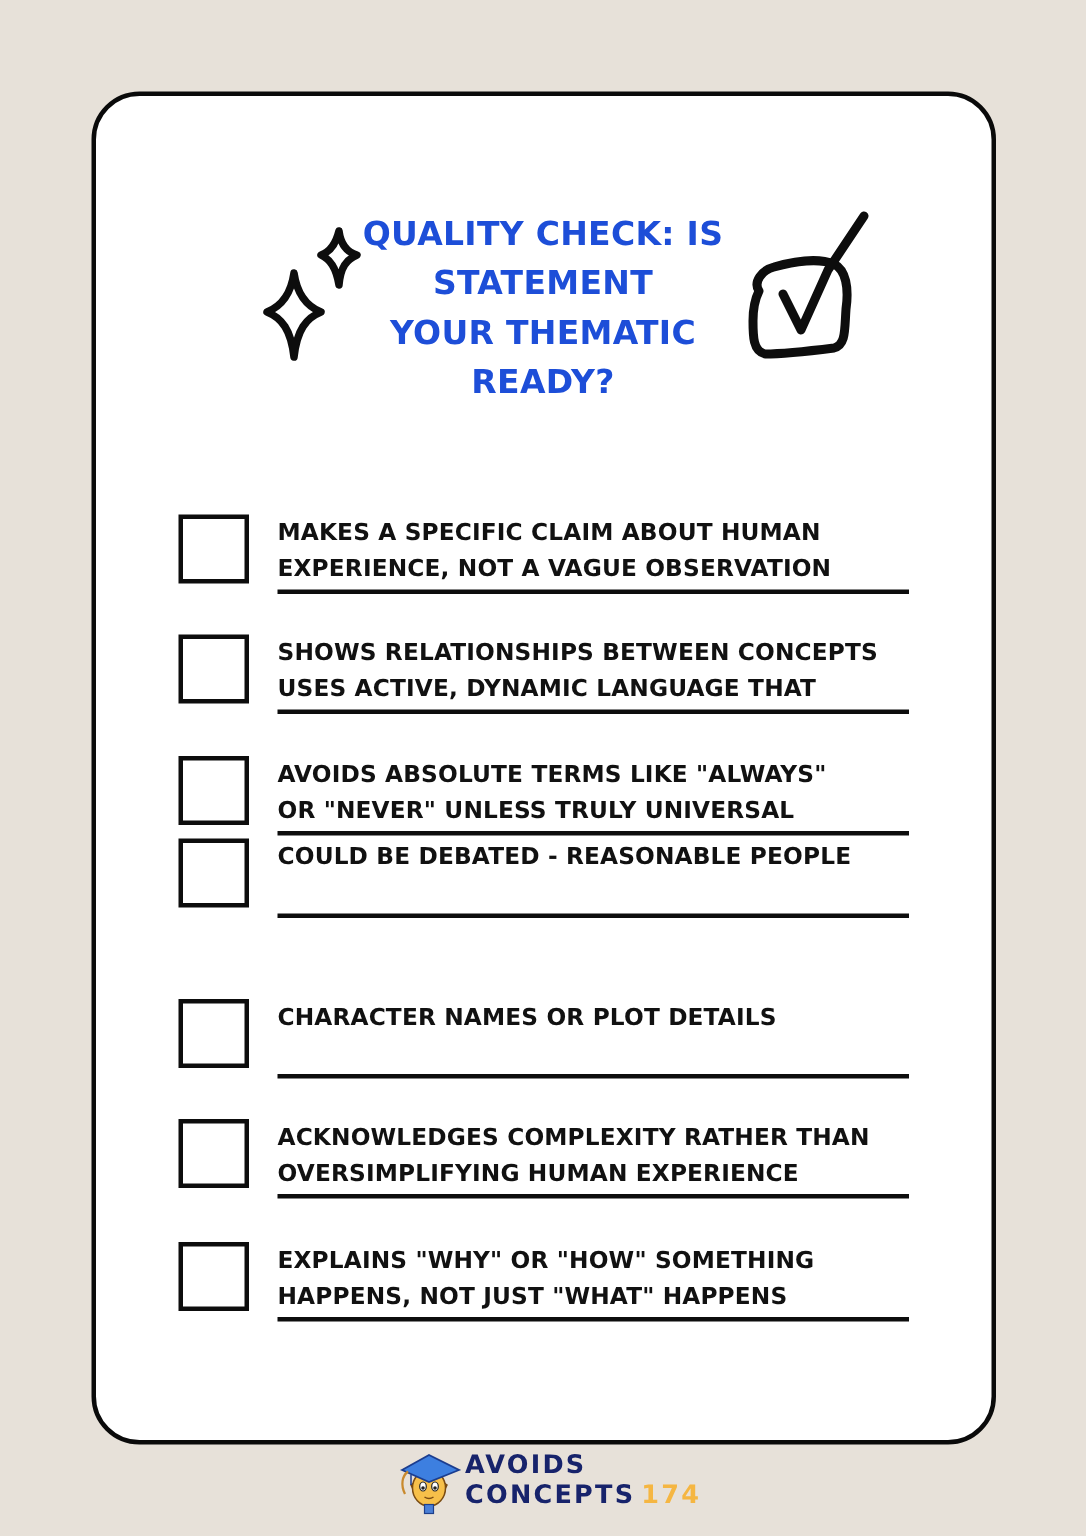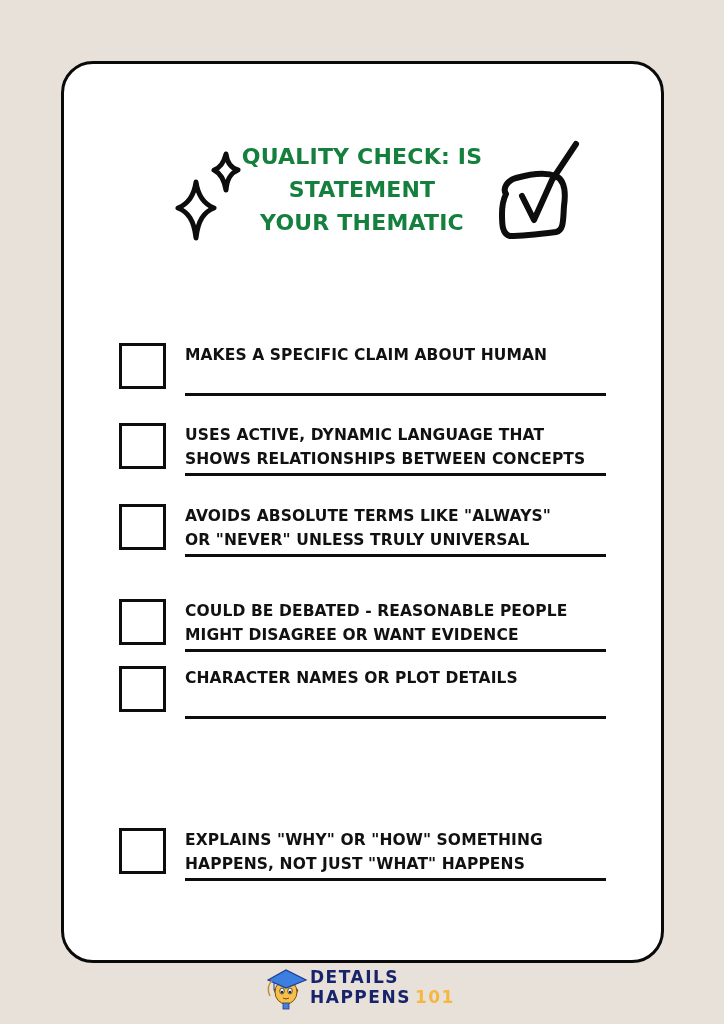--- a/index.html
+++ b/index.html
@@ -22,21 +22,21 @@
     .title {
       position: absolute;
       left: 230px; top: 140px;
       width: 264px;
       text-align: center;
       font-family: "DejaVu Sans", sans-serif;
       font-weight: bold;
       font-size: 22px;
       line-height: 33px;
       letter-spacing: 0.2px;
-      color: #15803d;
+      color: #1d4ed8;
       text-transform: uppercase;
     }
     .title span { display: block; }
 
     .sparkles { position: absolute; left: 174px; top: 148px; width: 72px; height: 96px; }
     .check-doodle { position: absolute; left: 494px; top: 140px; width: 90px; height: 104px; }
 
     .checklist { position: absolute; left: 0; top: 0; width: 724px; height: 1024px; }
     .item { position: absolute; left: 119px; width: 487px; height: 60px; }
     .box {
@@ -88,72 +88,81 @@
 
   <svg class="sparkles" viewBox="0 0 72 96" fill="none" stroke="#0d0d0d" stroke-width="5" stroke-linejoin="round" stroke-linecap="round">
     <path d="M22 34 C24 48 30 56 40 60 C30 64 24 72 22 90 C20 72 14 64 4 60 C14 56 20 48 22 34 Z"></path>
     <path d="M52 6 C53 14 57 20 64 22 C57 25 53 30 52 42 C50 30 46 25 40 22 C46 20 50 14 52 6 Z"></path>
   </svg>
 
   <div class="title">
     <span>QUALITY CHECK: IS</span>
     <span>STATEMENT</span>
     <span>YOUR THEMATIC</span>
+    <span>READY?</span>
   </div>
 
   <svg class="check-doodle" viewBox="0 0 90 104" fill="none" stroke="#0d0d0d" stroke-width="6" stroke-linejoin="round" stroke-linecap="round">
     <path d="M12 54 C8 48 14 40 22 38 C36 34 52 32 62 36 C70 40 72 52 70 66 C69 80 70 90 62 92 C46 94 28 96 16 96 C8 94 8 84 8 74 C8 66 10 58 12 54 Z"></path>
     <path d="M28 56 L40 80 L58 40 L82 4"></path>
   </svg>
 
   <div class="checklist">
 
     <div class="item" style="top:343px">
       <div class="box"></div>
       <div class="item-text">
         <span>MAKES A SPECIFIC CLAIM ABOUT HUMAN</span>
+        <span>EXPERIENCE, NOT A VAGUE OBSERVATION</span>
       </div>
       <div class="underline"></div>
     </div>
 
     <div class="item" style="top:423px">
       <div class="box"></div>
       <div class="item-text">
+        <span>SHOWS RELATIONSHIPS BETWEEN CONCEPTS</span>
         <span>USES ACTIVE, DYNAMIC LANGUAGE THAT</span>
-        <span>SHOWS RELATIONSHIPS BETWEEN CONCEPTS</span>
       </div>
       <div class="underline"></div>
     </div>
 
     <div class="item" style="top:504px">
       <div class="box"></div>
       <div class="item-text">
         <span>AVOIDS ABSOLUTE TERMS LIKE "ALWAYS"</span>
         <span>OR "NEVER" UNLESS TRULY UNIVERSAL</span>
       </div>
       <div class="underline"></div>
     </div>
 
-    <div class="item" style="top:599px">
+    <div class="item" style="top:559px">
       <div class="box"></div>
       <div class="item-text">
         <span>COULD BE DEBATED - REASONABLE PEOPLE</span>
-        <span>MIGHT DISAGREE OR WANT EVIDENCE</span>
       </div>
       <div class="underline"></div>
     </div>
 
     <div class="item" style="top:666px">
       <div class="box"></div>
       <div class="item-text">
         <span>CHARACTER NAMES OR PLOT DETAILS</span>
       </div>
       <div class="underline"></div>
     </div>
 
+    <div class="item" style="top:746px">
+      <div class="box"></div>
+      <div class="item-text">
+        <span>ACKNOWLEDGES COMPLEXITY RATHER THAN</span>
+        <span>OVERSIMPLIFYING HUMAN EXPERIENCE</span>
+      </div>
+      <div class="underline"></div>
+    </div>
 
     <div class="item" style="top:828px">
       <div class="box"></div>
       <div class="item-text">
         <span>EXPLAINS "WHY" OR "HOW" SOMETHING</span>
         <span>HAPPENS, NOT JUST "WHAT" HAPPENS</span>
       </div>
       <div class="underline"></div>
     </div>
 
@@ -167,18 +176,18 @@
       <ellipse cx="26" cy="27" rx="2.2" ry="3" fill="#fff" stroke="#222" stroke-width="0.8"></ellipse>
       <circle cx="18" cy="28" r="1.2" fill="#222"></circle>
       <circle cx="26" cy="28" r="1.2" fill="#222"></circle>
       <path d="M19 34 Q22 36 25 34" stroke="#7a4b12" stroke-width="1" fill="none"></path>
       <rect x="19" y="39" width="6" height="6" fill="#4a7fd6" stroke="#1e3f8a" stroke-width="0.8"></rect>
       <path d="M4 16 L22 6 L42 16 L22 24 Z" fill="#3d7fe0" stroke="#1b3d8f" stroke-width="1.2"></path>
       <path d="M10 19 L10 26" stroke="#1b3d8f" stroke-width="1"></path>
       <path d="M8 17 C4 20 3 26 6 32" stroke="#c98a2e" stroke-width="1.5" fill="none"></path>
     </svg>
     <div class="logo-text">
-      <span class="l1">DETAILS</span>
-      <span class="l2">HAPPENS</span><span class="num">101</span>
+      <span class="l1">AVOIDS</span>
+      <span class="l2">CONCEPTS</span><span class="num">174</span>
     </div>
   </div>
 
 </div>
 
 </body></html>

